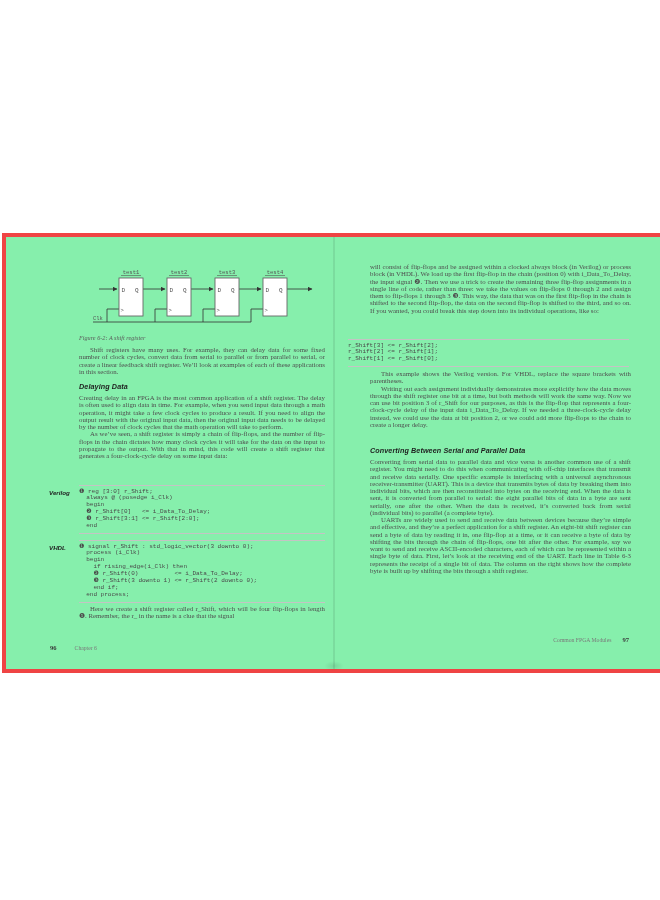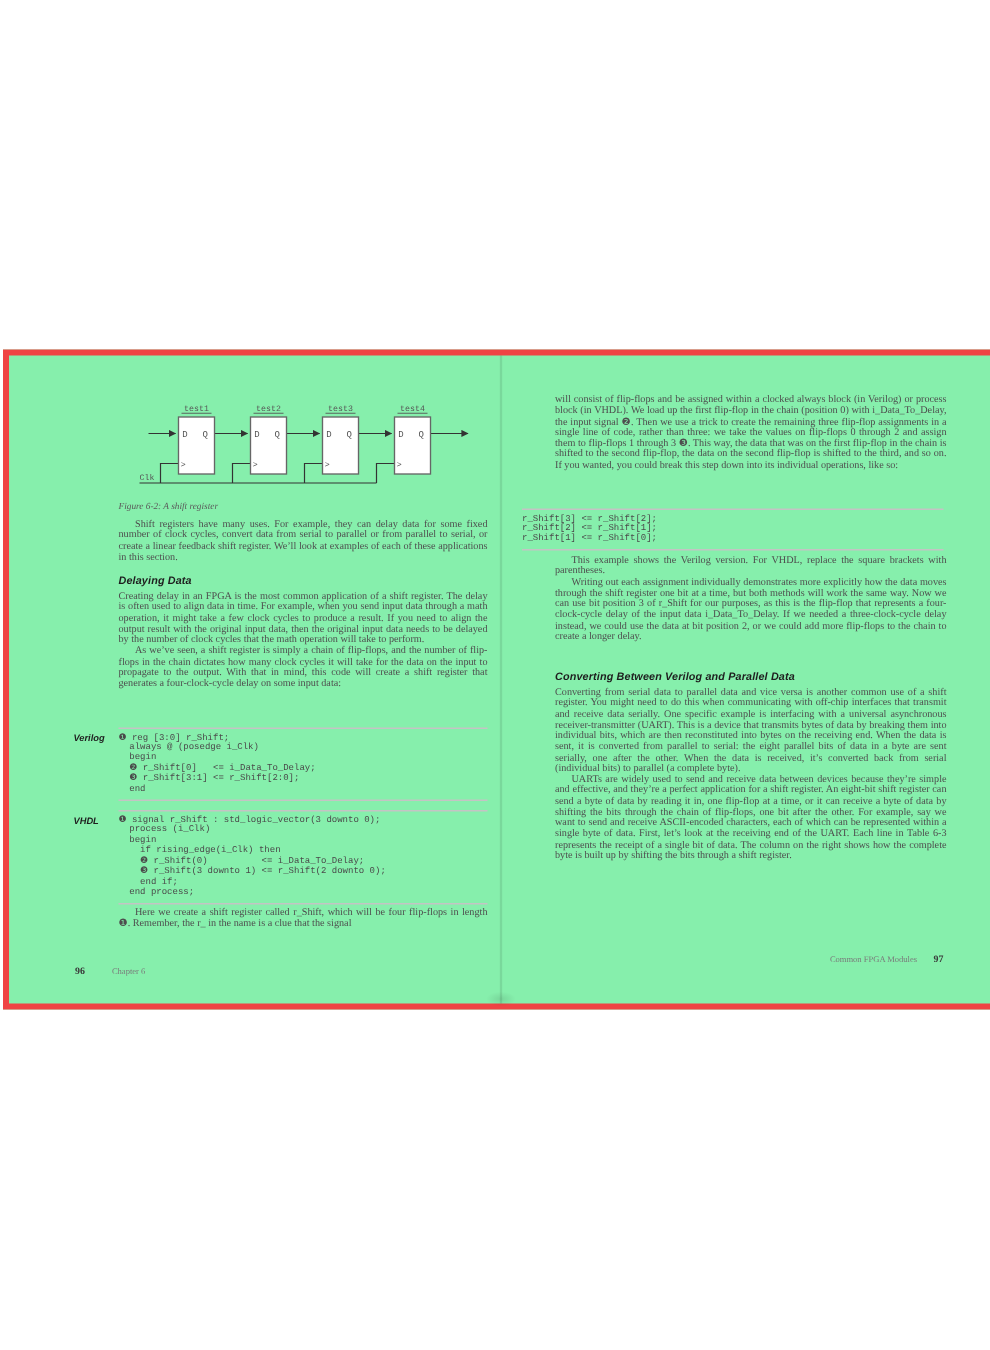--- a/index.html
+++ b/index.html
@@ -181,21 +181,21 @@
       <pre>r_Shift[3] &lt;= r_Shift[2];</pre>
       <pre>r_Shift[2] &lt;= r_Shift[1];</pre>
       <pre>r_Shift[1] &lt;= r_Shift[0];</pre>
     </div>
 
     <div class="abs body-text" style="left:37px;top:133px;width:261px;">
       <p class="indent">This example shows the Verilog version. For VHDL, replace the square brackets with parentheses.</p>
       <p class="indent">Writing out each assignment individually demonstrates more explicitly how the data moves through the shift register one bit at a time, but both methods will work the same way. Now we can use bit position 3 of r_Shift for our purposes, as this is the flip-flop that represents a four-clock-cycle delay of the input data i_Data_To_Delay. If we needed a three-clock-cycle delay instead, we could use the data at bit position 2, or we could add more flip-flops to the chain to create a longer delay.</p>
     </div>
 
-    <div class="abs bhead" style="left:37px;top:209px;">Converting Between Verilog and Parallel Data</div>
+    <div class="abs bhead" style="left:37px;top:209px;">Converting Between Serial and Parallel Data</div>
 
     <div class="abs body-text" style="left:37px;top:221px;width:261px;">
       <p>Converting from serial data to parallel data and vice versa is another common use of a shift register. You might need to do this when communicating with off-chip interfaces that transmit and receive data serially. One specific example is interfacing with a universal asynchronous receiver-transmitter (UART). This is a device that transmits bytes of data by breaking them into individual bits, which are then reconstituted into bytes on the receiving end. When the data is sent, it is converted from parallel to serial: the eight parallel bits of data in a byte are sent serially, one after the other. When the data is received, it’s converted back from serial (individual bits) to parallel (a complete byte).</p>
       <p class="indent">UARTs are widely used to send and receive data between devices because they’re simple and effective, and they’re a perfect application for a shift register. An eight-bit shift register can send a byte of data by reading it in, one flip-flop at a time, or it can receive a byte of data by shifting the bits through the chain of flip-flops, one bit after the other. For example, say we want to send and receive ASCII-encoded characters, each of which can be represented within a single byte of data. First, let’s look at the receiving end of the UART. Each line in Table 6-3 represents the receipt of a single bit of data. The column on the right shows how the complete byte is built up by shifting the bits through a shift register.</p>
     </div>
 
     <div class="abs rfooter" style="left:15px;top:399px;width:281px;">
       <span class="footer-label">Common FPGA Modules</span>
       <span class="footer-num">97</span>
     </div>

